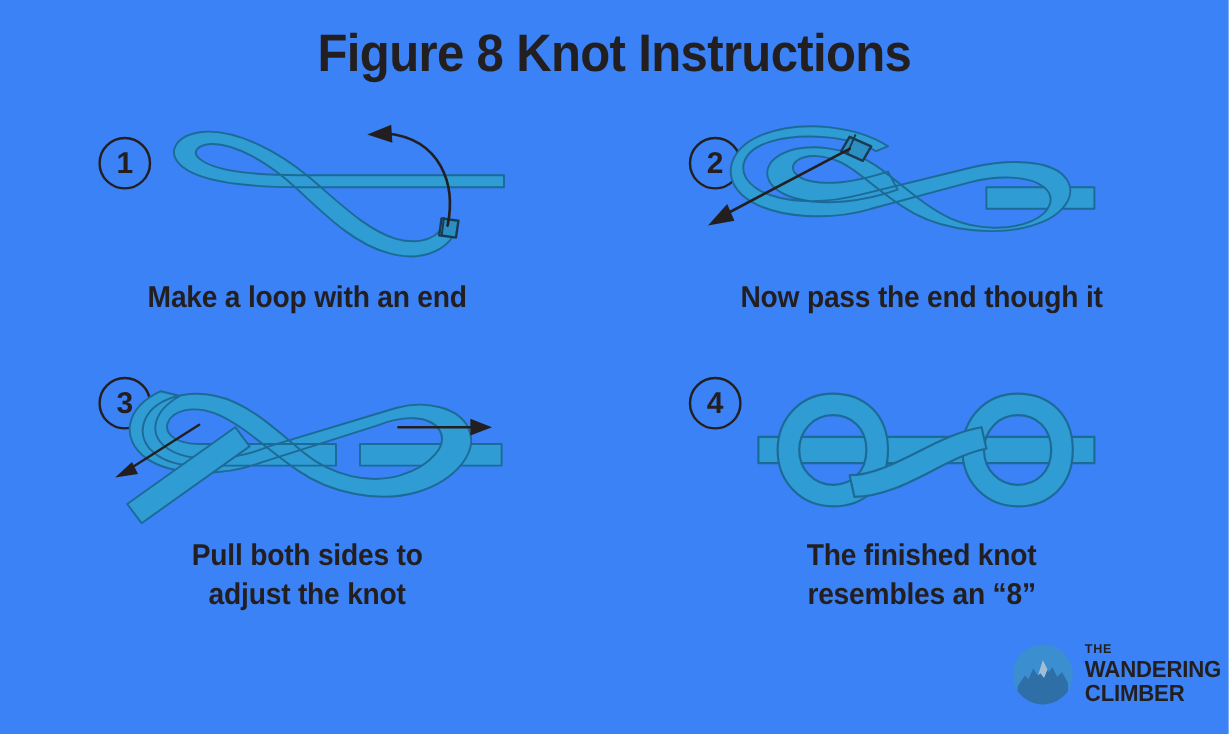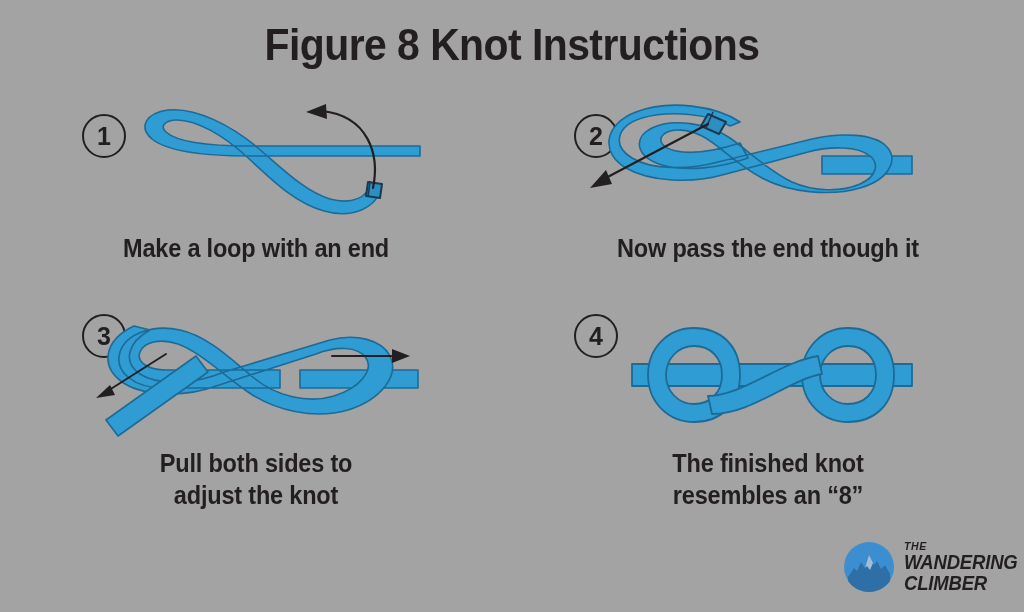--- a/index.html
+++ b/index.html
@@ -14,21 +14,21 @@
     position: relative;
     overflow: hidden;
     font-family: "Liberation Sans", "DejaVu Sans", sans-serif;
     color: #231f20;
   }
   .page {
     position: absolute;
     inset: 0;
     width: 1024px;
     height: 612px;
-    background: #a3a3a3;
+    background: #3b82f6;
   }
 
   
   .title {
     position: absolute;
     top: 20px;
     left: 0;
     width: 1024px;
     text-align: center;
     font-size: 44px;
@@ -99,23 +99,22 @@
   .caption .line { display: block; }
 
   
   .logo {
     position: absolute;
     left: 843px;
     top: 536px;
     width: 170px;
     height: 62px;
     display: flex;
-    align-items: center;
+    align-items: flex-start;
     gap: 9px;
-    font-style: italic;
   }
   .logo-mark {
     width: 52px;
     height: 52px;
     flex: 0 0 52px;
   }
   .logo-text {
     display: flex;
     flex-direction: column;
     justify-content: center;

